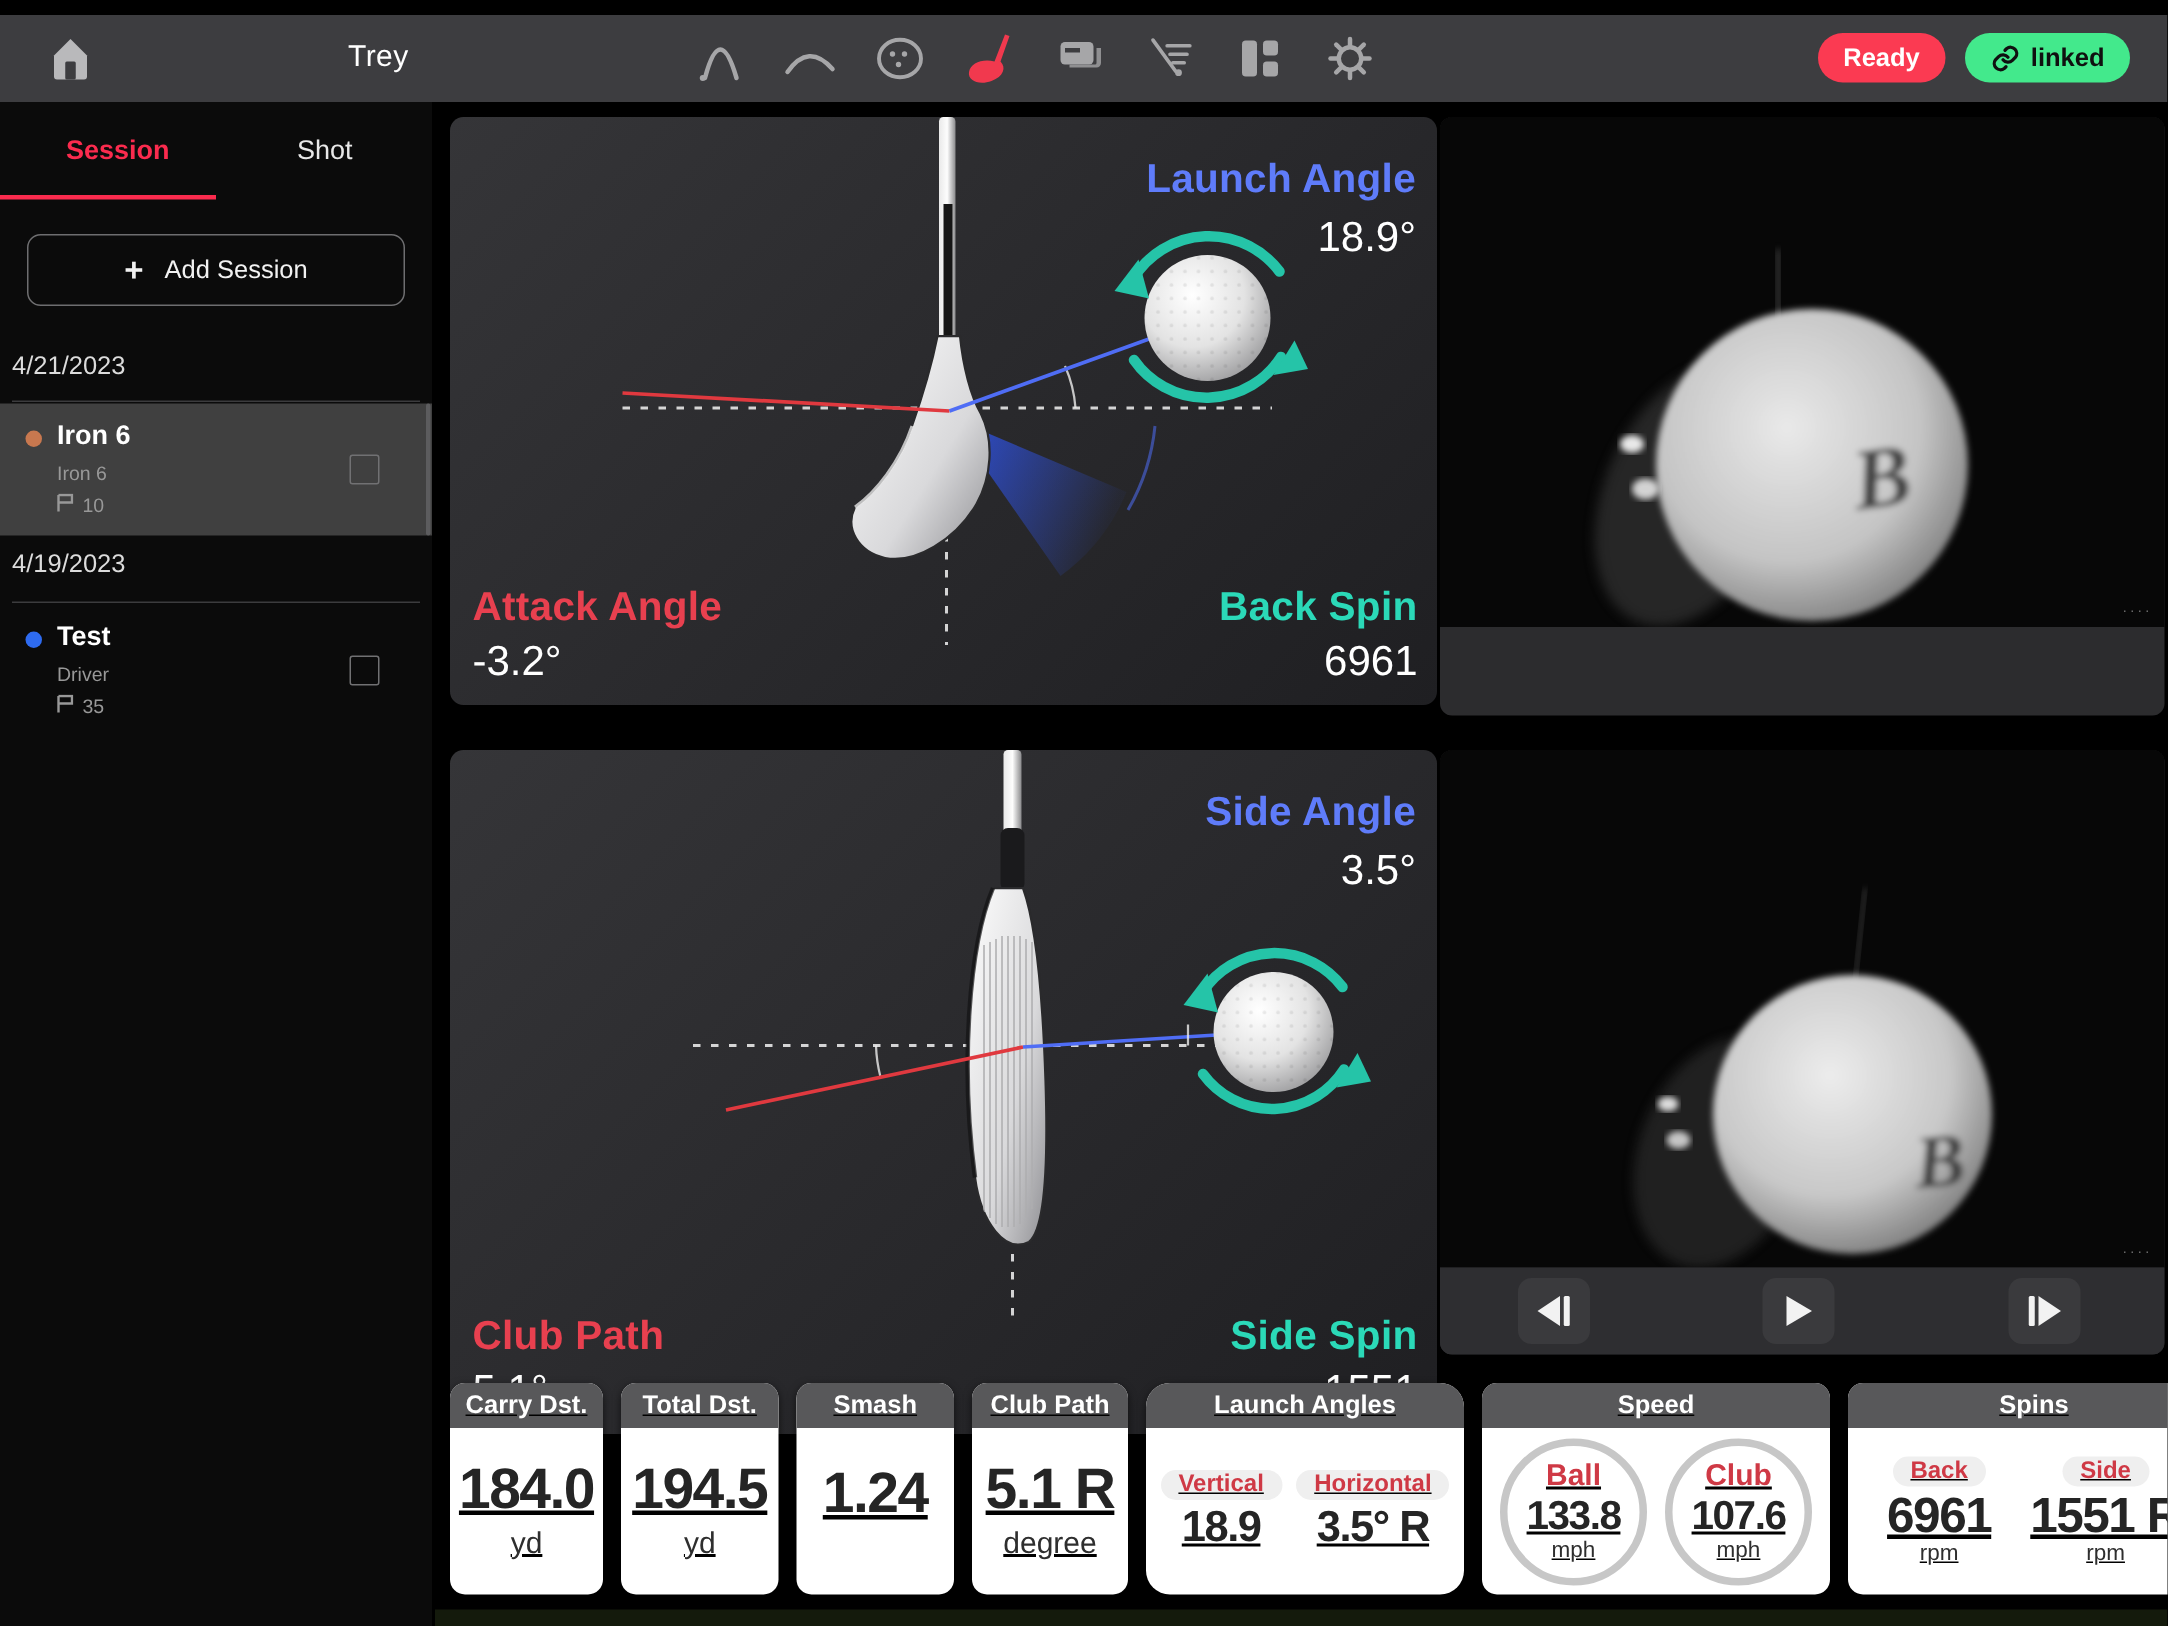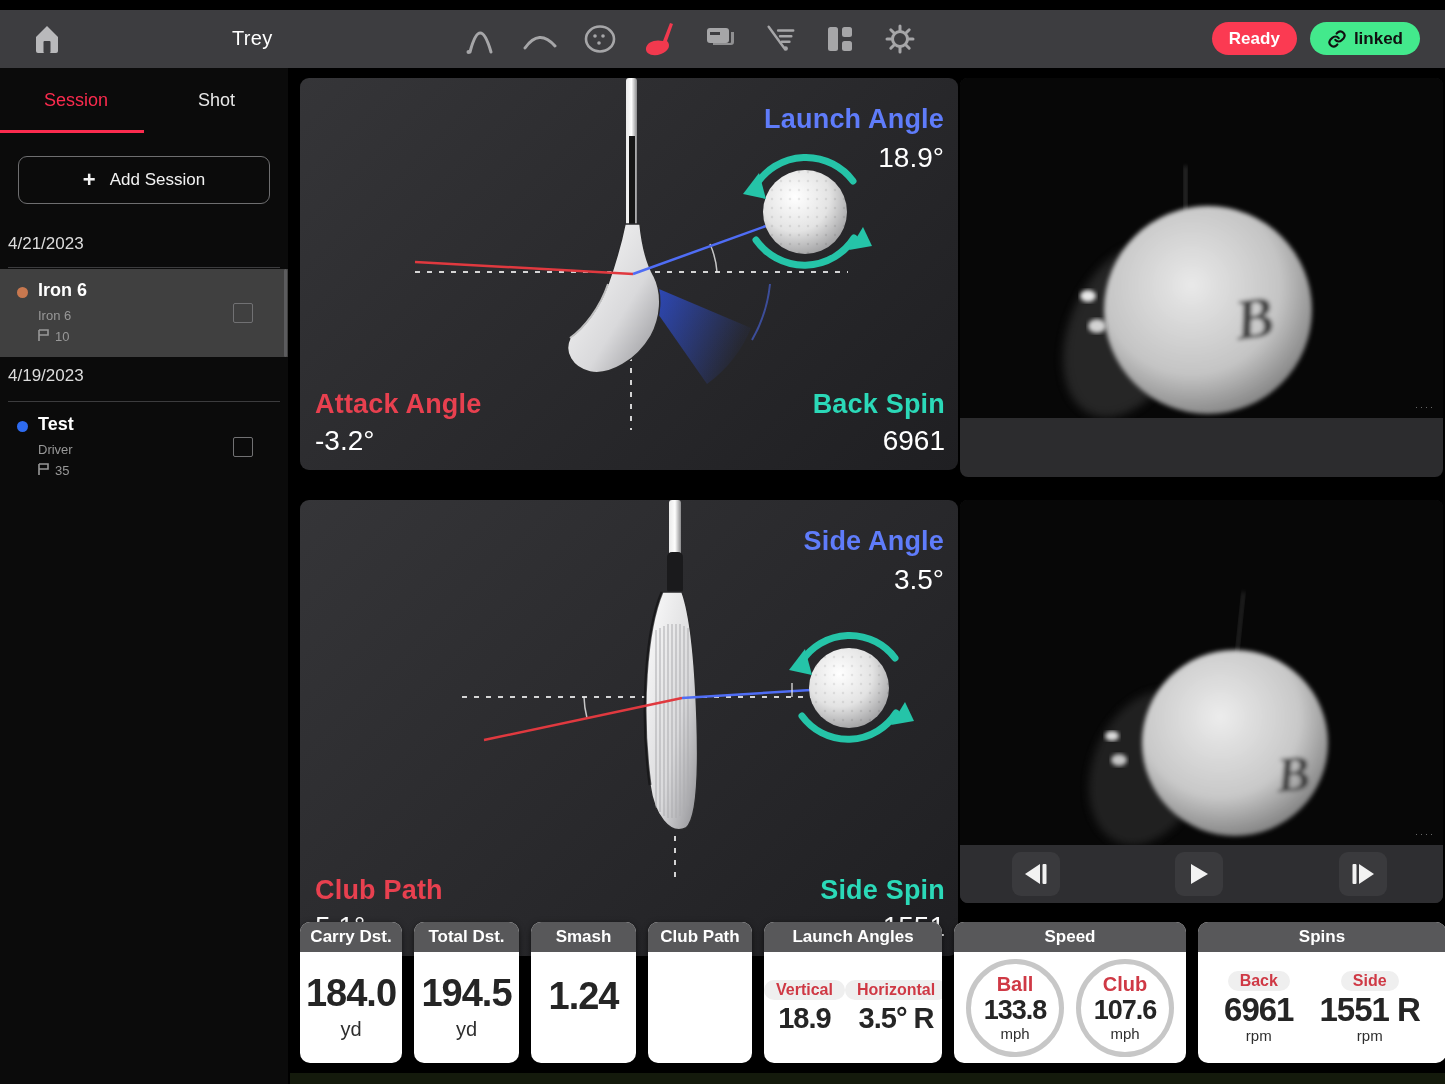--- a/index.html
+++ b/index.html
@@ -13,21 +13,21 @@
   .nav-title { position:absolute; left:232px; top:17px; color:#fff; font-size:20px; letter-spacing:.3px; }
   .nav-icons { position:absolute; left:463px; top:11px; display:flex; gap:26px; }
   .nav-icon { width:34px; height:36px; display:flex; align-items:center; justify-content:center; cursor:pointer; }
   .badges { position:absolute; right:25px; top:12px; display:flex; gap:13px; }
   .badge { height:33px; border-radius:17px; display:flex; align-items:center; padding:0 17px; font-size:17px; font-weight:bold; }
   .badge.ready { background:#fb3a52; color:#fff; }
   .badge.linked { background:#43e98c; color:#101010; gap:7px; }
 
   
   .sidebar { position:absolute; left:0; top:68px; width:288px; height:1016px; background:#0b0b0b; }
-  .tab { position:absolute; top:22px; font-size:18px; font-weight:normal; cursor:pointer; }
+  .tab { position:absolute; top:22px; font-size:18px; font-weight:bold; cursor:pointer; }
   .tab.session { left:44px; color:#fb2b4e; }
   .tab.shot { left:198px; color:#e8e8e8; font-weight:normal; }
   .tab-underline { position:absolute; left:0; top:62px; width:144px; height:3px; background:#fb2b4e; }
   .add-btn { position:absolute; left:18px; top:88px; width:252px; height:48px; border:1.5px solid #6e6e70;
              border-radius:9px; display:flex; align-items:center; justify-content:center; gap:14px;
              color:#f2f2f2; font-size:17px; cursor:pointer; background:transparent; }
   .add-plus { font-size:22px; font-weight:bold; line-height:1; }
   .group-date { position:absolute; left:8px; color:#dcdcdc; font-size:17px; }
   .group-sep { position:absolute; left:8px; width:272px; height:1px; background:#3c3c3e; }
   .session-row { position:absolute; left:0; width:288px; height:88px; cursor:pointer; }
@@ -60,21 +60,21 @@
   .v2 .video-img { height:345px; }
   .vid-dots { position:absolute; right:8px; bottom:6px; color:#cfcfcf; font-size:9px; letter-spacing:2px; opacity:.55; }
   .vid-controls { position:absolute; left:0; top:345px; width:483px; height:58px; background:#2e2e31;
                   display:flex; align-items:center; }
   .vc-btn { position:absolute; width:48px; height:44px; top:7px; border-radius:9px; background:#3a3a3d;
             display:flex; align-items:center; justify-content:center; cursor:pointer; }
 
   
   .stats { position:absolute; left:300px; top:922px; height:141px; display:flex; gap:12px; }
   .card { background:#fff; border-radius:10px; overflow:hidden; box-shadow:0 2px 6px rgba(0,0,0,.6);
-          display:flex; flex-direction:column; }
+          display:flex; flex-direction:column;text-decoration:underline; }
   .card-h { height:30px; background:#58585a; color:#fff; font-size:17px; font-weight:bold;
             display:flex; align-items:center; justify-content:center; flex:none; }
   .card-b { flex:1; display:flex; flex-direction:column; align-items:center; justify-content:center; }
   .big-val { color:#252525; font-size:38px; font-weight:bold; letter-spacing:-1px; line-height:1.05; }
   .unit { color:#2e2e2e; font-size:20px; margin-top:4px; min-height:18px; }
   .cols { flex:1; display:flex; align-items:center; justify-content:space-evenly; width:100%; }
   .col { display:flex; flex-direction:column; align-items:center; }
   .red-lab { color:#cf3945; font-size:16px; font-weight:bold; }
   .pill { background:#efefef; border-radius:12px; padding:1px 12px; }
   .mid-val { color:#252525; font-size:29px; font-weight:bold; letter-spacing:-1px; margin-top:2px; }
@@ -419,22 +419,26 @@
   </div>
   <div class="card" style="width:105px;">
     <div class="card-h">Smash</div>
     <div class="card-b">
       <div class="big-val">1.24</div>
       <div class="unit"></div>
     </div>
   </div>
   <div class="card" style="width:104px;">
     <div class="card-h">Club Path</div>
-  </div>
-  <div class="card" style="width:178px;">
+    <div class="card-b">
+      <div class="big-val">5.1 R</div>
+      <div class="unit">degree</div>
+    </div>
+  </div>
+  <div class="card" style="width:212px;border-radius:16px;">
     <div class="card-h">Launch Angles</div>
     <div class="cols">
       <div class="col">
         <span class="red-lab pill">Vertical</span>
         <span class="mid-val">18.9</span>
       </div>
       <div class="col">
         <span class="red-lab pill">Horizontal</span>
         <span class="mid-val">3.5° R</span>
       </div>

